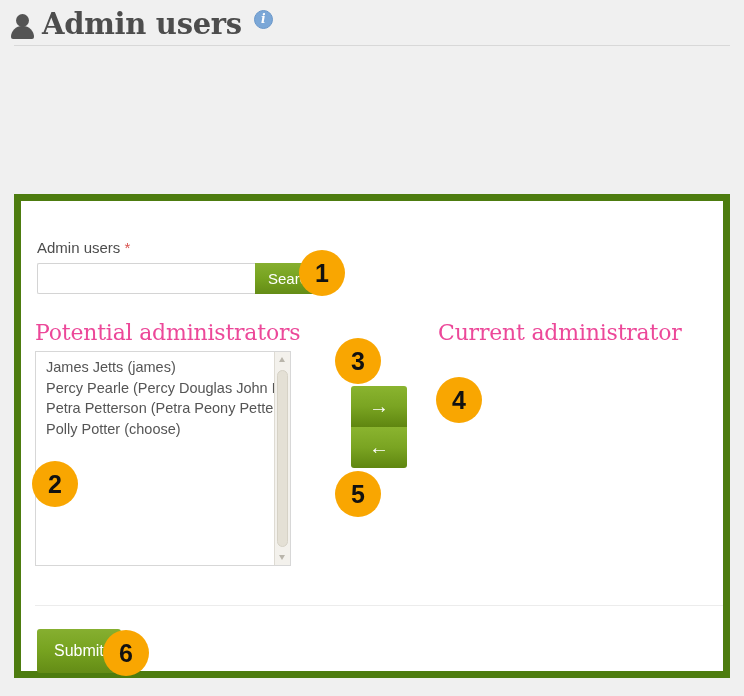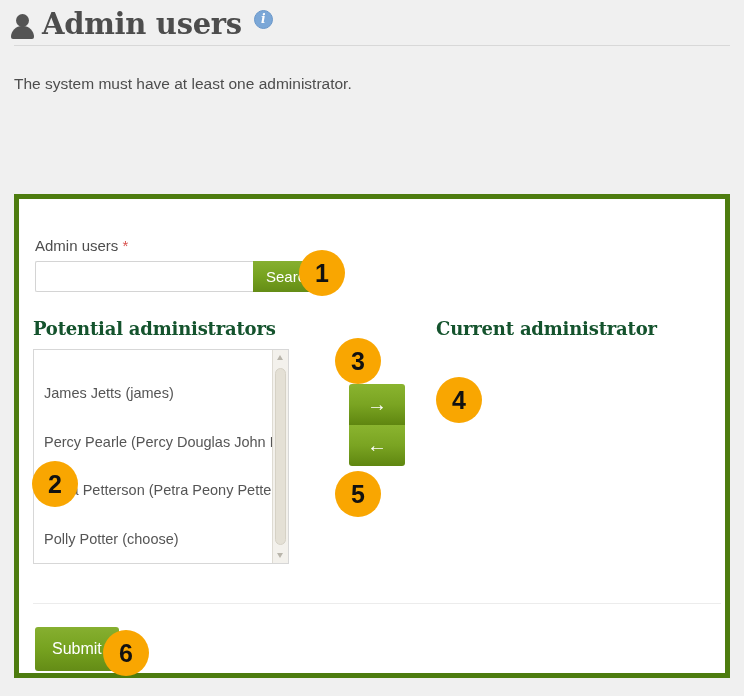--- a/index.html
+++ b/index.html
@@ -104,21 +104,21 @@
   .intro p:last-child { margin-bottom: 0; }
 
   
   .panel {
     position: absolute;
     left: 14px;
     top: 194px;
     width: 716px;
     height: 484px;
     background: #ffffff;
-    border: 5px solid #4d7c0f;
+    border: 7px solid #4d7c0f;
     box-sizing: border-box;
   }
 
   
   .field-label {
     position: absolute;
     left: 16px;
     top: 38px;
     font-size: 15px;
     color: #4d4d4d;
@@ -157,23 +157,23 @@
     font-size: 15px;
     line-height: 31px;
     cursor: pointer;
     border-radius: 0 3px 3px 0;
   }
 
   
   .col-head {
     position: absolute;
     font-family: "DejaVu Serif", "Liberation Serif", serif;
-    font-size: 18px;
-    font-weight: bold;
-    color: #14532d;
+    font-size: 22px;
+    font-weight: normal;
+    color: #ec4899;
     letter-spacing: -0.2px;
     white-space: nowrap;
   }
   .col-head.left  { left: 14px;  top: 119px; }
   .col-head.right { left: 417px; top: 119px; }
 
   
   .listbox {
     position: absolute;
     top: 150px;
@@ -195,21 +195,20 @@
     padding-left: 10px;
     box-sizing: border-box;
     white-space: nowrap;
     overflow: hidden;
   }
   .list-item {
     font-size: 14.5px;
     line-height: 20.5px;
     color: #555555;
     white-space: nowrap;
-    margin-top: 28px;
   }
 
   
   .scrollbar {
     position: absolute;
     right: 0;
     top: 0;
     width: 16px;
     height: 100%;
     background: #f3f1ec;
@@ -346,21 +345,20 @@
       <span class="ph-head"></span>
       <span class="ph-body"></span>
     </span>
     <span class="page-title">Admin users</span>
     <span class="info-icon">i</span>
   </div>
   <div class="head-rule"></div>
 </div>
 
 <div class="intro">
-  <p>The system must have at least one administrator.</p>
 </div>
 
 <div class="panel">
 
   <div class="field-label">
     <span>Admin users</span>
     <span class="req-star">*</span>
   </div>
 
   <div class="search-row">

